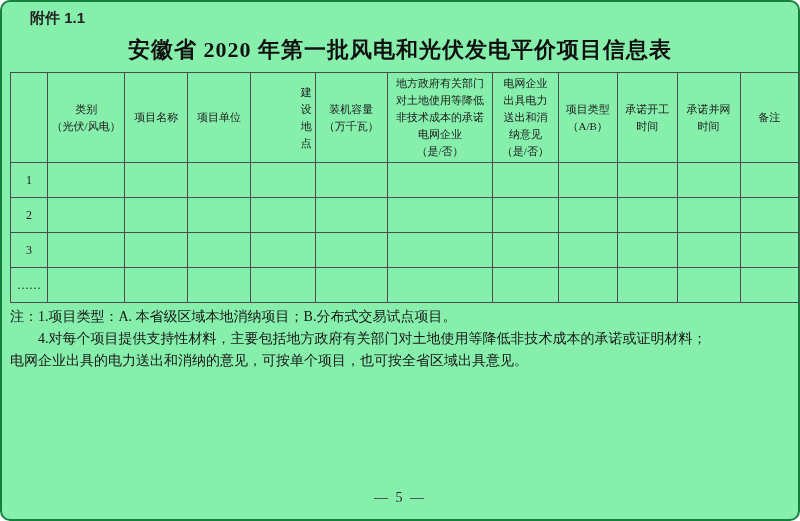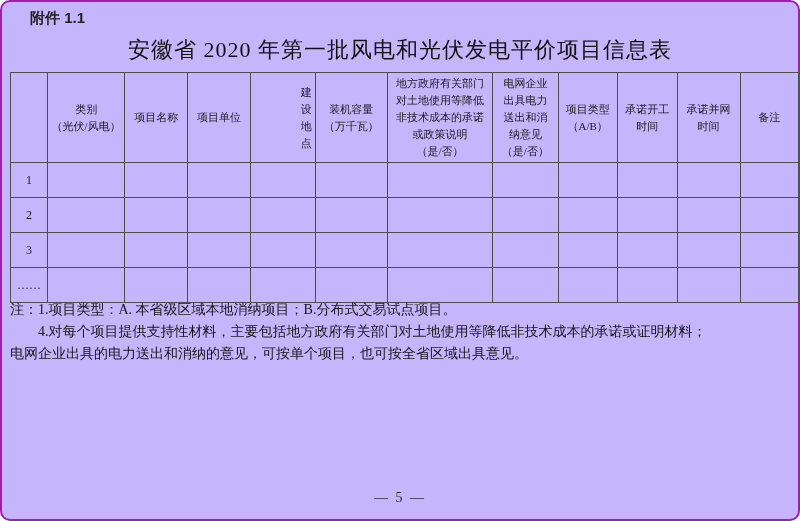--- a/index.html
+++ b/index.html
@@ -6,37 +6,37 @@
   html, body {
     width: 800px; height: 521px;
     background: #ffffff;
     font-family: "Liberation Serif", serif;
     color: #1f1f1f;
     overflow: hidden;
   }
   .page {
     position: absolute; inset: 0;
     width: 800px; height: 521px;
-    background: #c4b5fd;
-    border: 2px solid #a21caf;
+    background: #86efac;
+    border: 2px solid #15803d;
     border-radius: 10px;
   }
   .attachment-label {
     position: absolute;
     left: 28px; top: 7px;
     font-family: "Liberation Sans", sans-serif;
     font-weight: 700;
     font-size: 15px;
     color: #222;
   }
   .doc-title {
     position: absolute;
     top: 33px; left: 0; width: 100%;
     text-align: center;
-    font-weight: 400;
+    font-weight: 700;
     font-size: 22px;
     letter-spacing: 1px;
     color: #111;
   }
   table.info-table {
     position: absolute;
     left: 8px; top: 70px;
     width: 789px;
     border-collapse: collapse;
     table-layout: fixed;
@@ -56,21 +56,21 @@
     padding: 2px 1px;
     color: #1a1a1a;
   }
   .info-table tbody td {
     height: 35px;
     font-size: 12px;
     color: #1a1a1a;
   }
   .notes {
     position: absolute;
-    left: 8px; top: 297px;
+    left: 8px; top: 304px;
     width: 786px;
     font-size: 14px;
     line-height: 22px;
     color: #161616;
   }
   .notes p {
     text-indent: 2em;
     white-space: pre-line;
   }
   .notes p.first { text-indent: 0; }
@@ -100,21 +100,21 @@
           <th style="width: 9.8%;">类别
 （光伏/风电）</th>
           <th style="width: 8%;">项目名称</th>
           <th style="width: 7.9%;">项目单位</th>
           <th style="width: 8.3%; padding-left: 48px;">建设地点</th>
           <th style="width: 9.1%;">装机容量
 （万千瓦）</th>
           <th style="width: 13.4%;">地方政府有关部门
 对土地使用等降低
 非技术成本的承诺
-或政策说明
+电网企业
 （是/否）</th>
           <th style="width: 8.3%;">电网企业
 出具电力
 送出和消
 纳意见
 （是/否）</th>
           <th style="width: 7.5%; margin-left: 35px;">项目类型
 （A/B）</th>
           <th style="width: 7.6%;">承诺开工
 时间</th>

